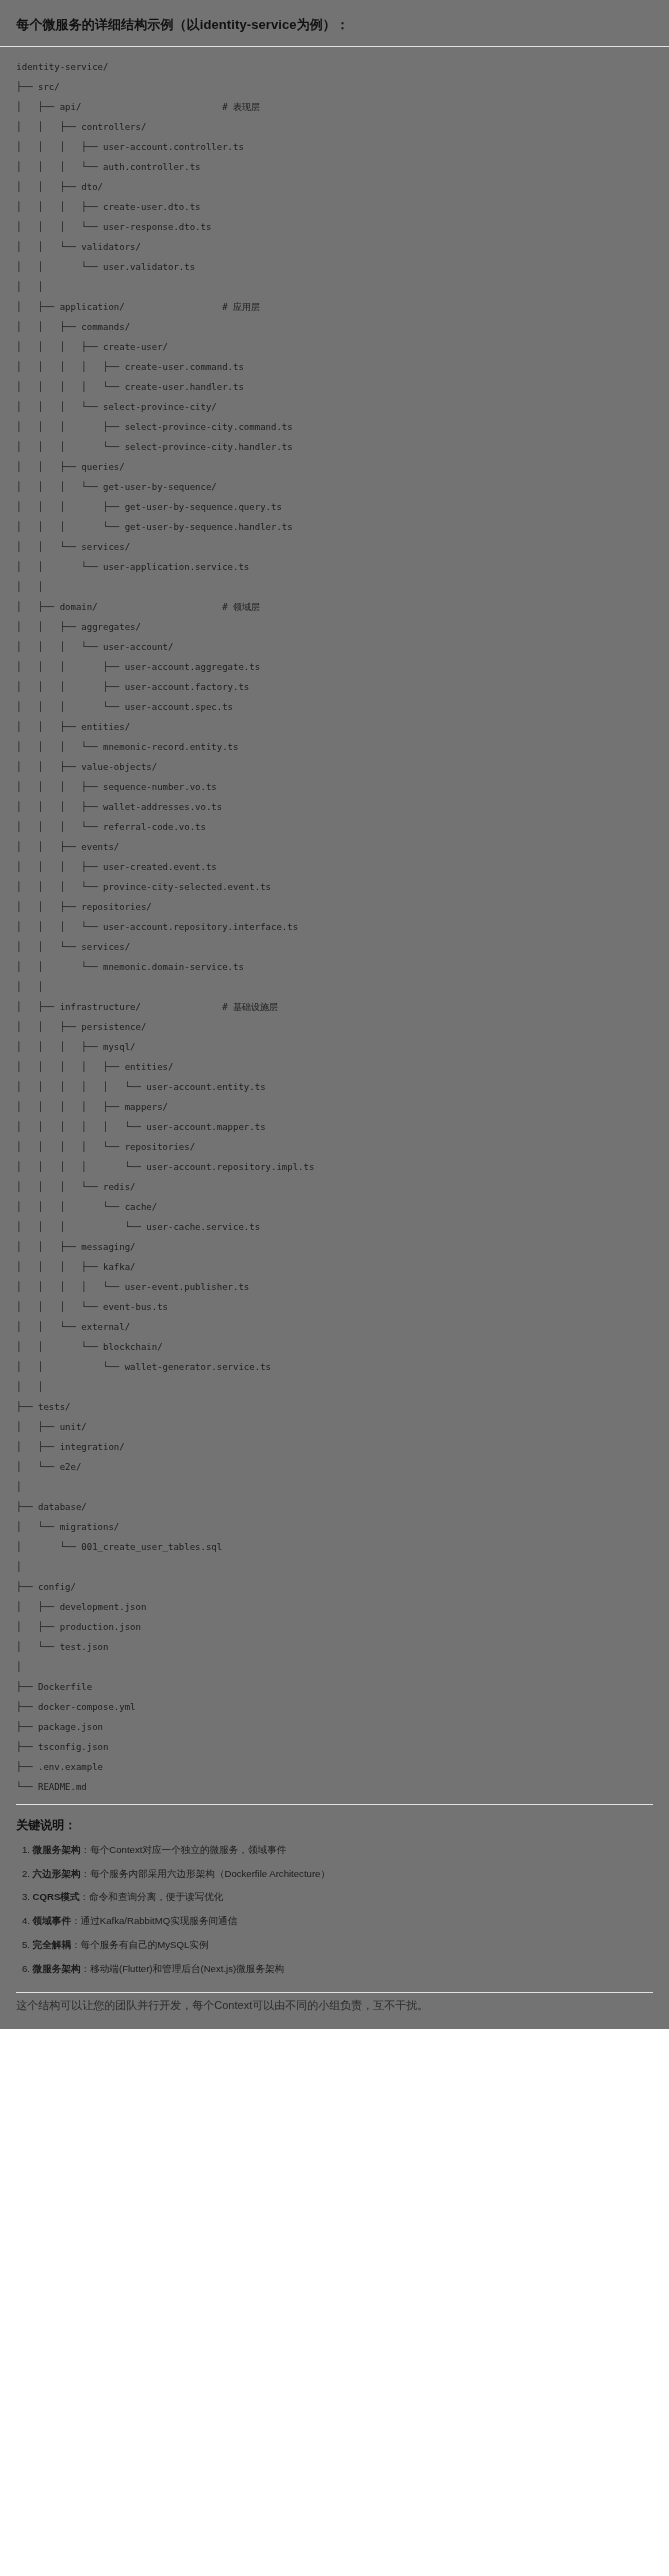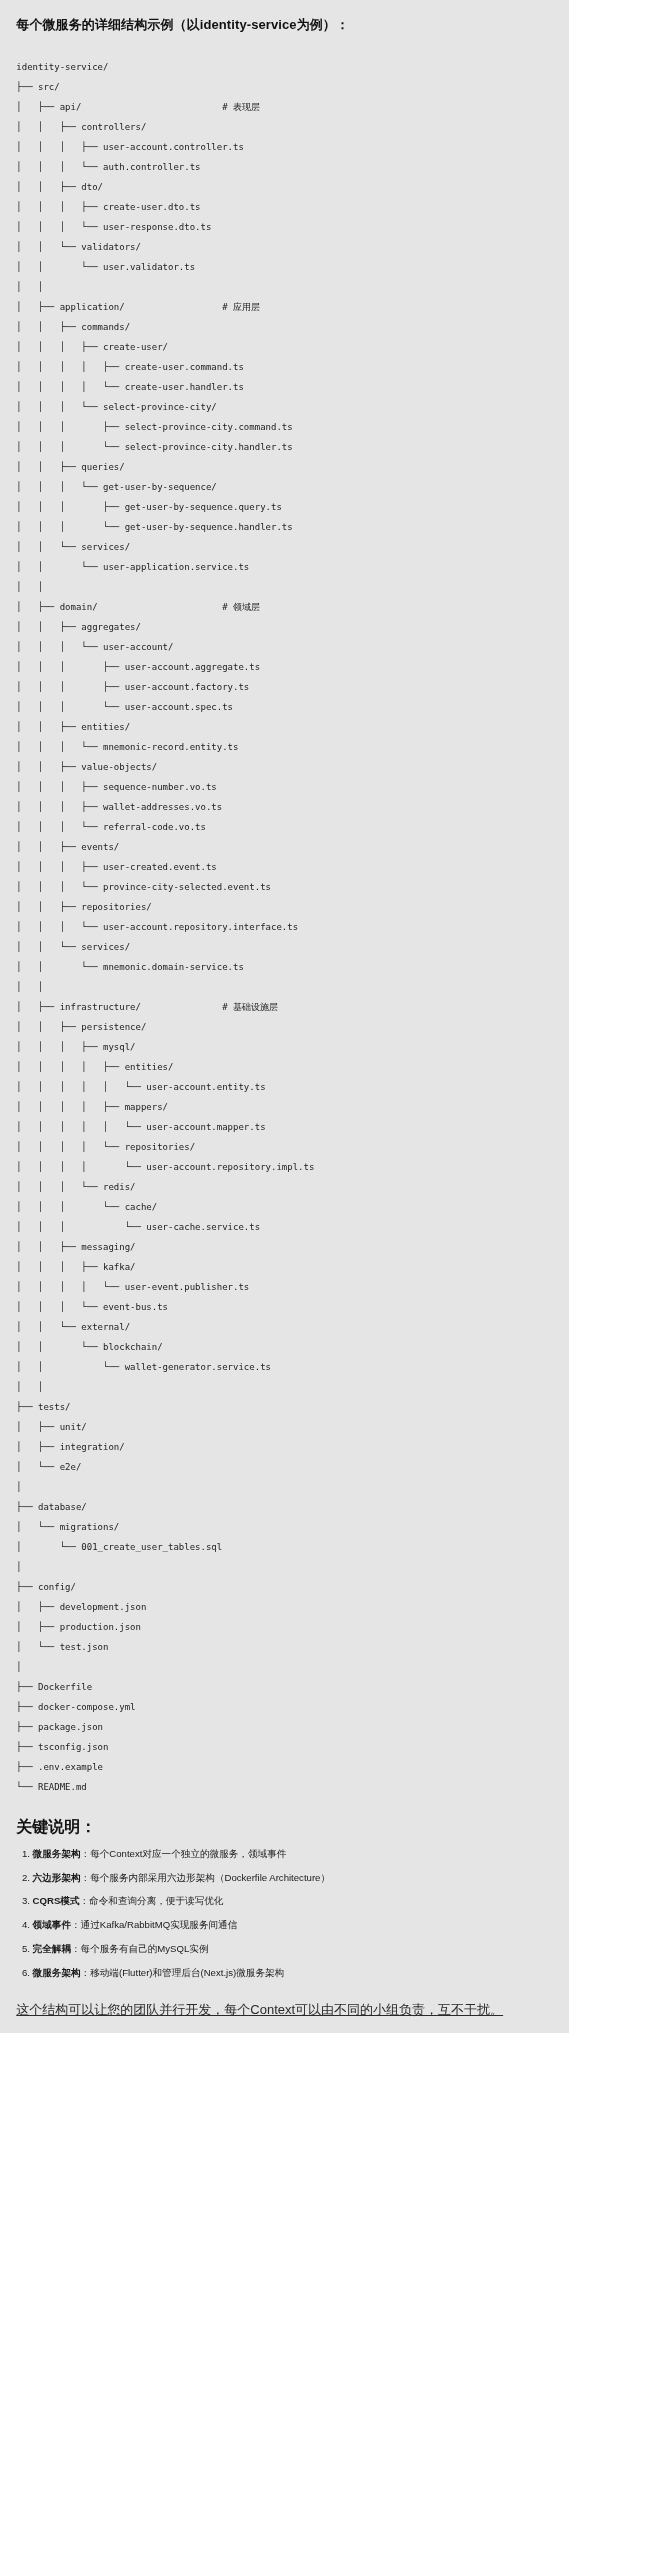--- a/index.html
+++ b/index.html
@@ -6,23 +6,23 @@
     margin: 0;
     padding: 0;
     background: #ffffff;
   }
   body {
     width: 669px;
     font-family: "Liberation Sans", sans-serif;
     color: #1a1a1a;
   }
   .page {
-    width: 569px;
+    width: 669px;
     box-sizing: border-box;
-    background: #e5e5e5;
+    background: #737373;
   }
   .heading {
     font-size: 13px;
     font-weight: bold;
     padding: 16.3px 16.3px 11.3px 16.3px;
     color: #111111;
     letter-spacing: 0.1px;
   }
   .divider {
     height: 0.6px;
@@ -38,45 +38,44 @@
     font-size: 9px;
     line-height: 20px;
     color: #1b1b1b;
     white-space: pre;
     letter-spacing: 0px;
   }
   .keys-wrap {
     padding: 3.8px 16.3px 6.3px 16.3px;
   }
   .keys-title {
-    font-size: 16px;
+    font-size: 12px;
     font-weight: bold;
     margin: 8.8px 0 8.8px 0;
     color: #111111;
   }
   ol.keys {
     margin: 0;
     padding: 0 0 0 16.3px;
     list-style: decimal;
   }
   ol.keys li {
     font-size: 9.6px;
     line-height: 13.8px;
     margin-bottom: 10px;
     color: #1a1a1a;
   }
   ol.keys li .k {
     font-weight: bold;
   }
   .footer-note {
-    font-size: 13px;
+    font-size: 11px;
     color: #2a2a2a;
     padding: 6.3px 16.3px 16.3px 16.3px;
     line-height: 13.8px;
-    text-decoration: underline;
   }
   .bottom-rule {
     height: 0.6px;
     background: #e3e3e3;
     margin: 0 16.3px;
   }
 </style>
 </head>
 <body>
 

